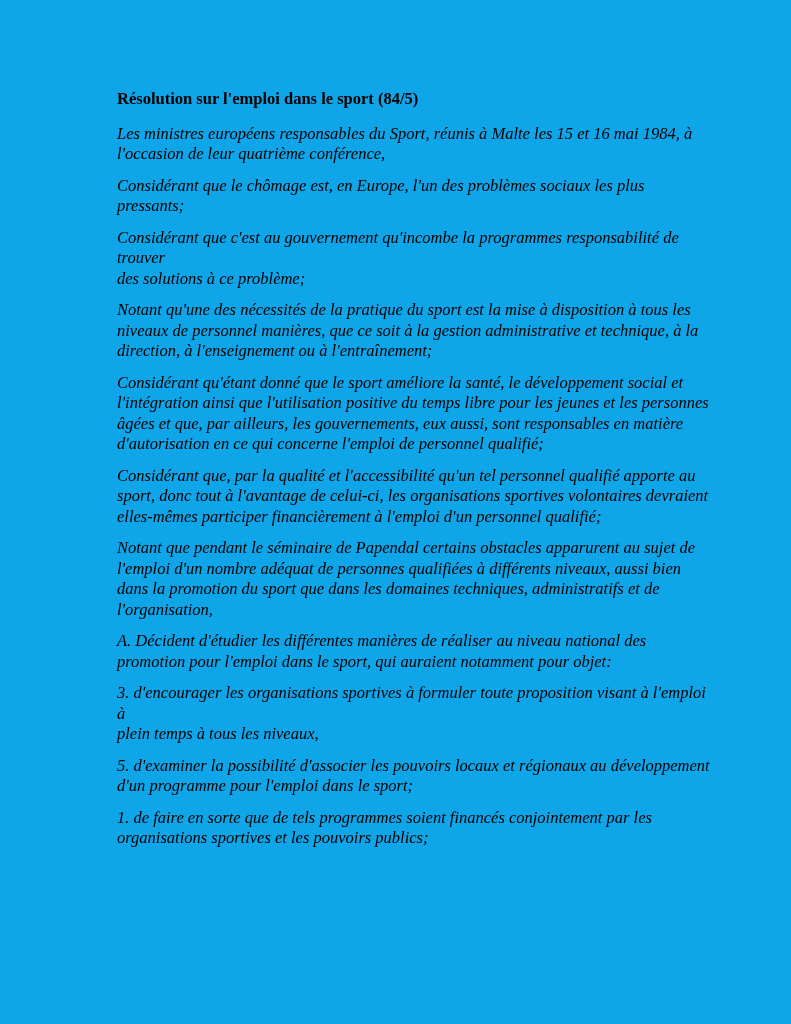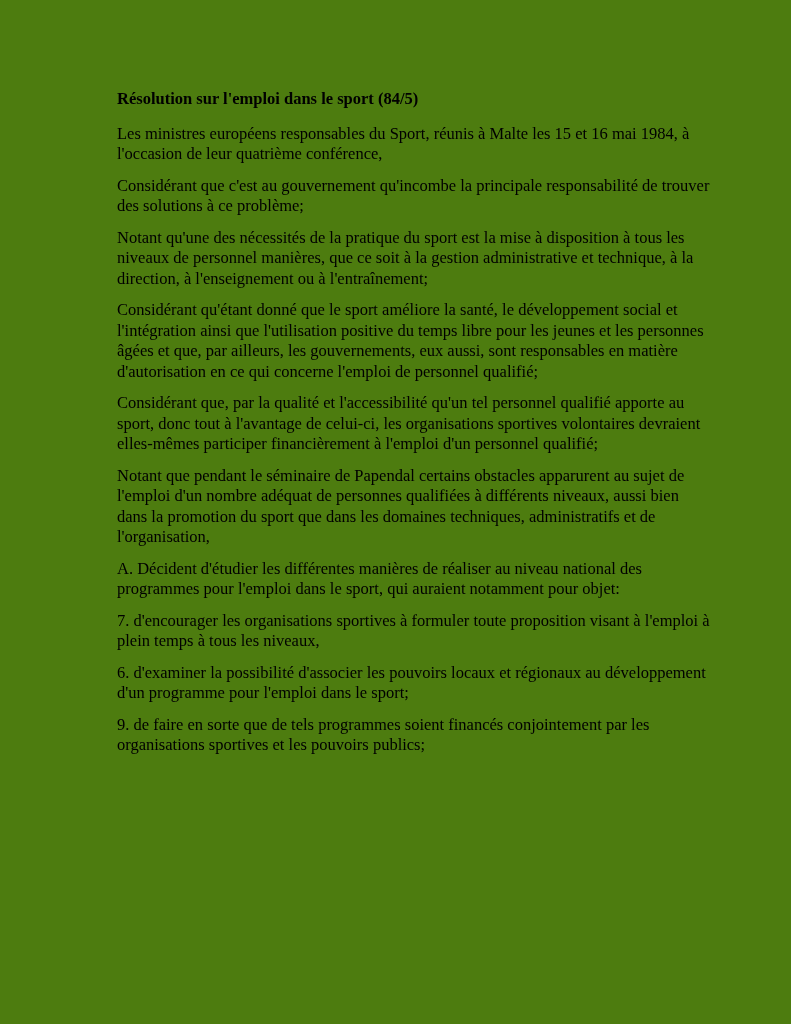--- a/index.html
+++ b/index.html
@@ -4,21 +4,21 @@
 <style>
   html, body {
     margin: 0;
     padding: 0;
     background: #ffffff;
   }
   .page {
     position: relative;
     width: 791px;
     height: 1024px;
-    background: #4d7c0f;
+    background: #0ea5e9;
     overflow: hidden;
   }
   .content {
     position: absolute;
     left: 117px;
     top: 89px;
     width: 600px;
     color: #000000;
     font-family: "Liberation Serif", serif;
     font-size: 16.5px;
@@ -28,48 +28,51 @@
     font-weight: bold;
     line-height: 20.5px;
     margin: 0 0 14px 0;
     white-space: pre-line;
   }
   .para {
     font-weight: normal;
     line-height: 20.5px;
     margin: 0 0 11px 0;
     white-space: pre-line;
+    font-style: italic;
   }
 </style>
 </head>
 <body>
 
 <div class="page">
   <div class="content">
     <h1 class="doc-title">Résolution sur l'emploi dans le sport (84/5)</h1>
     <p class="para">Les ministres européens responsables du Sport, réunis à Malte les 15 et 16 mai 1984, à
 l'occasion de leur quatrième conférence,</p>
-    <p class="para">Considérant que c'est au gouvernement qu'incombe la principale responsabilité de trouver
+    <p class="para">Considérant que le chômage est, en Europe, l'un des problèmes sociaux les plus
+pressants;</p>
+    <p class="para">Considérant que c'est au gouvernement qu'incombe la programmes responsabilité de trouver
 des solutions à ce problème;</p>
     <p class="para">Notant qu'une des nécessités de la pratique du sport est la mise à disposition à tous les
 niveaux de personnel manières, que ce soit à la gestion administrative et technique, à la
 direction, à l'enseignement ou à l'entraînement;</p>
     <p class="para">Considérant qu'étant donné que le sport améliore la santé, le développement social et
 l'intégration ainsi que l'utilisation positive du temps libre pour les jeunes et les personnes
 âgées et que, par ailleurs, les gouvernements, eux aussi, sont responsables en matière
 d'autorisation en ce qui concerne l'emploi de personnel qualifié;</p>
     <p class="para">Considérant que, par la qualité et l'accessibilité qu'un tel personnel qualifié apporte au
 sport, donc tout à l'avantage de celui-ci, les organisations sportives volontaires devraient
 elles-mêmes participer financièrement à l'emploi d'un personnel qualifié;</p>
     <p class="para">Notant que pendant le séminaire de Papendal certains obstacles apparurent au sujet de
 l'emploi d'un nombre adéquat de personnes qualifiées à différents niveaux, aussi bien
 dans la promotion du sport que dans les domaines techniques, administratifs et de
 l'organisation,</p>
     <p class="para">A. Décident d'étudier les différentes manières de réaliser au niveau national des
-programmes pour l'emploi dans le sport, qui auraient notamment pour objet:</p>
-    <p class="para">7. d'encourager les organisations sportives à formuler toute proposition visant à l'emploi à
+promotion pour l'emploi dans le sport, qui auraient notamment pour objet:</p>
+    <p class="para">3. d'encourager les organisations sportives à formuler toute proposition visant à l'emploi à
 plein temps à tous les niveaux,</p>
-    <p class="para">6. d'examiner la possibilité d'associer les pouvoirs locaux et régionaux au développement
+    <p class="para">5. d'examiner la possibilité d'associer les pouvoirs locaux et régionaux au développement
 d'un programme pour l'emploi dans le sport;</p>
-    <p class="para">9. de faire en sorte que de tels programmes soient financés conjointement par les
+    <p class="para">1. de faire en sorte que de tels programmes soient financés conjointement par les
 organisations sportives et les pouvoirs publics;</p>
   </div>
 </div>
 
 </body></html>

